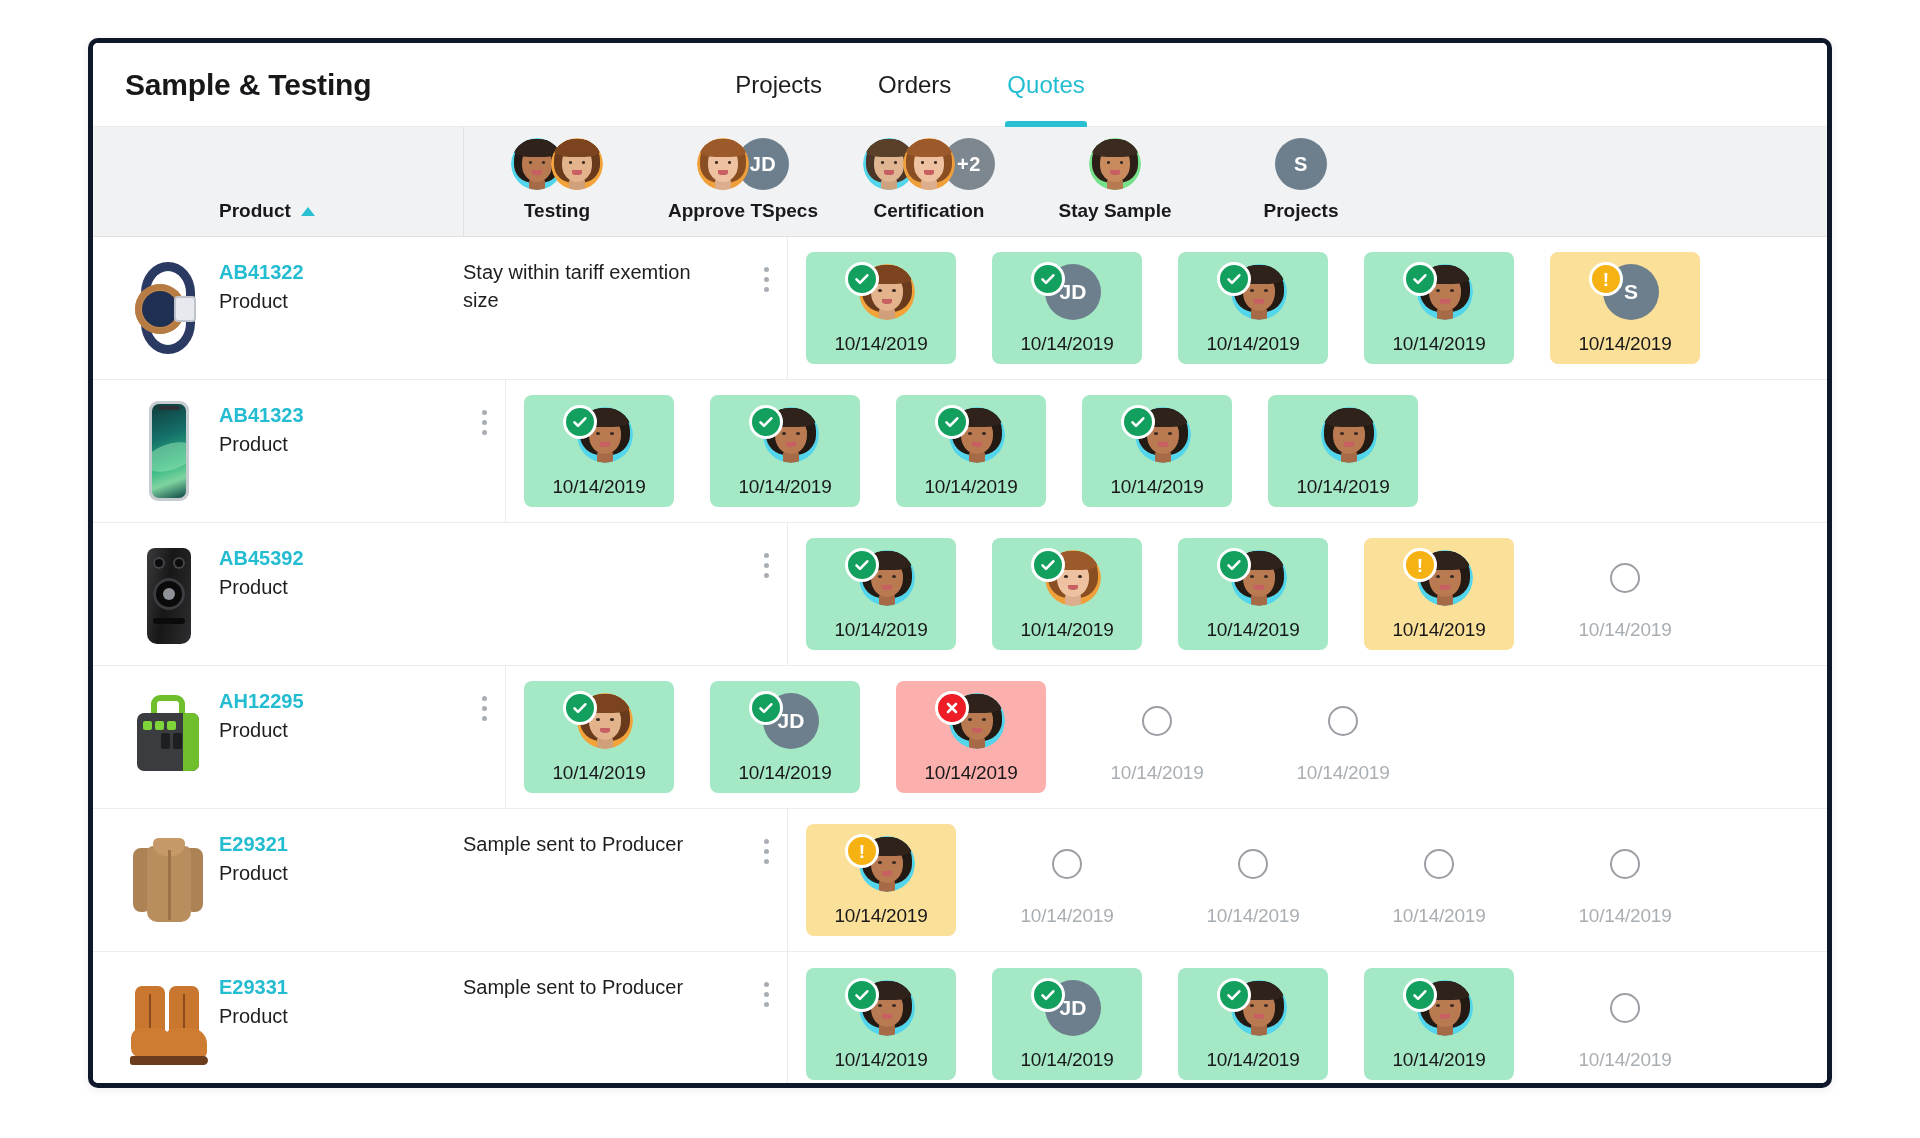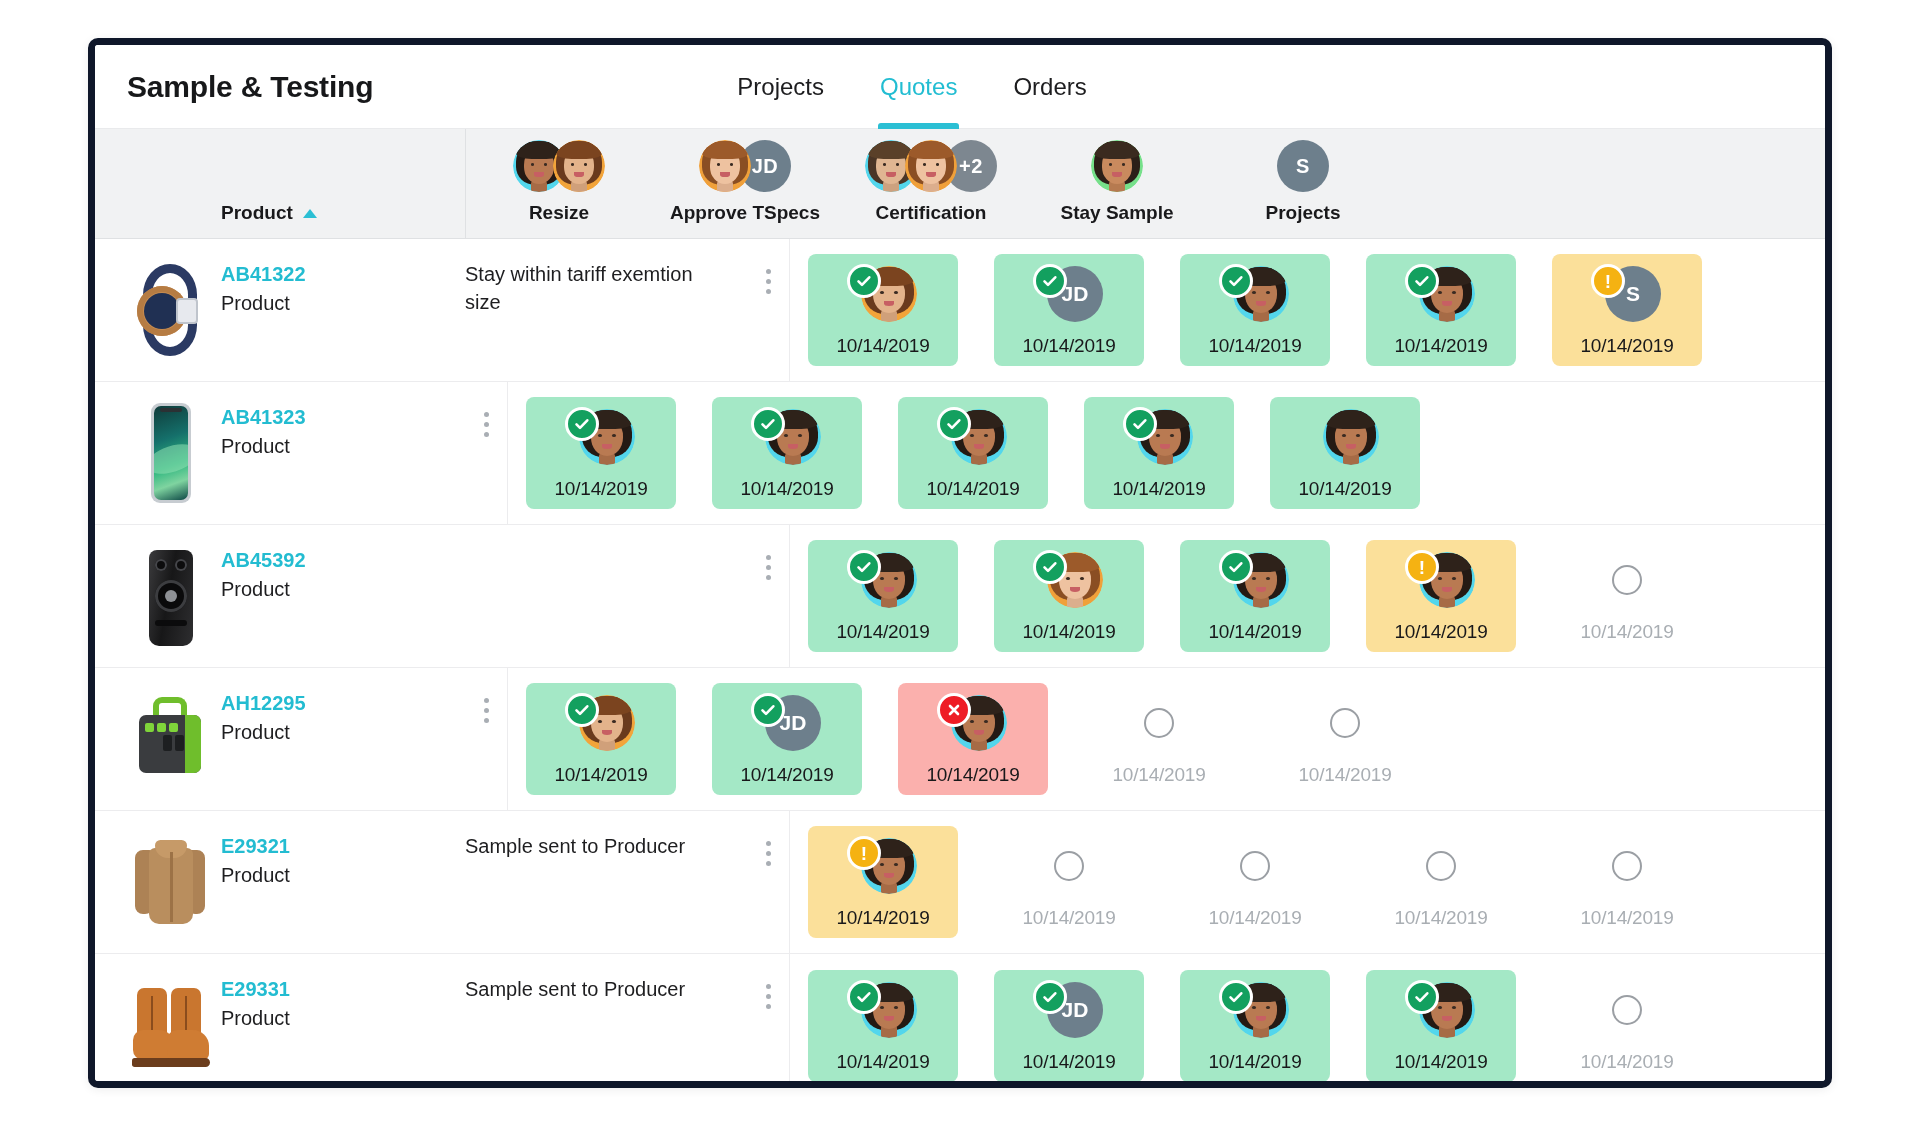--- a/index.html
+++ b/index.html
@@ -14,21 +14,21 @@
     width: 1920px; height: 1138px;
     background: #ffffff;
   }
 
   
   .card {
     position: absolute;
     left: 88px; top: 38px;
     width: 1744px; height: 1050px;
     background: #ffffff;
-    border: 7px solid #0f172a;
+    border: 5px solid #0f172a;
     border-radius: 10px;
     box-shadow: 0 2px 10px rgba(0,0,0,0.07);
     overflow: hidden;
     display: flex;
     flex-direction: column;
   }
 
   
   .topbar {
     height: 84px;
@@ -484,22 +484,22 @@
 </head>
 <body>
 
 <div class="page">
   <div class="card">
 
     <div class="topbar">
       <div class="app-title">Sample &amp; Testing</div>
       <div class="tabs">
         <div class="tab">Projects</div>
+        <div class="tab">Orders</div>
         <div class="tab active">Quotes</div>
-        <div class="tab">Orders</div>
       </div>
     </div>
 
     <div class="thead">
       <div class="th-product" style="flex:0 0 370px;">
         <span class="th-label">
           <span>Product</span>
           <span class="sort-caret"></span>
         </span>
       </div>
@@ -524,21 +524,21 @@
                   <span class="hair" style="background:#6a3a1d"></span>
                   <span class="neck" style="background:#d0a07a"></span>
                   <span class="skin" style="background:#e3b38b"></span>
                   <span class="hair-front" style="background:#7b441f"></span>
                   <span class="eyeL"></span>
                   <span class="eyeR"></span>
                   <span class="mouth"></span>
                 </span>
               </span>
             </span>
-            <span class="stage-name">Resize</span>
+            <span class="stage-name">Testing</span>
           </div>
           <div class="th-stage">
             <span class="avatar-group">
               <span class="av">
                 <span class="face">
                   <span class="bg" style="background:#f0a03a"></span>
                   <span class="hair" style="background:#8a4e23"></span>
                   <span class="neck" style="background:#dcae8d"></span>
                   <span class="skin" style="background:#eec2a0"></span>
                   <span class="hair-front" style="background:#9c5a2a"></span>

